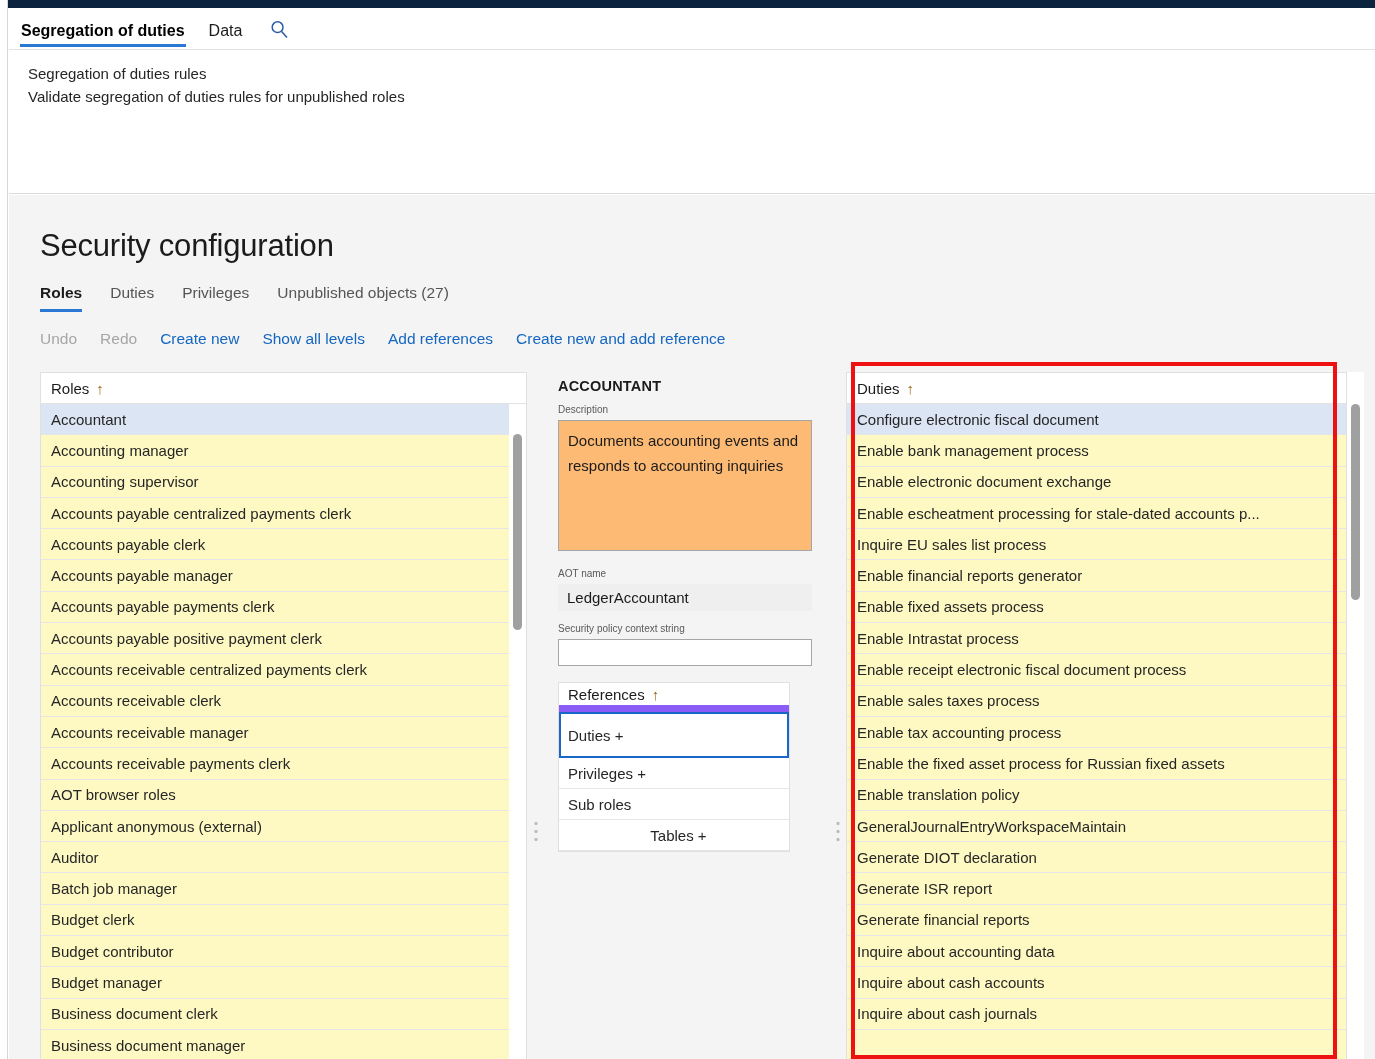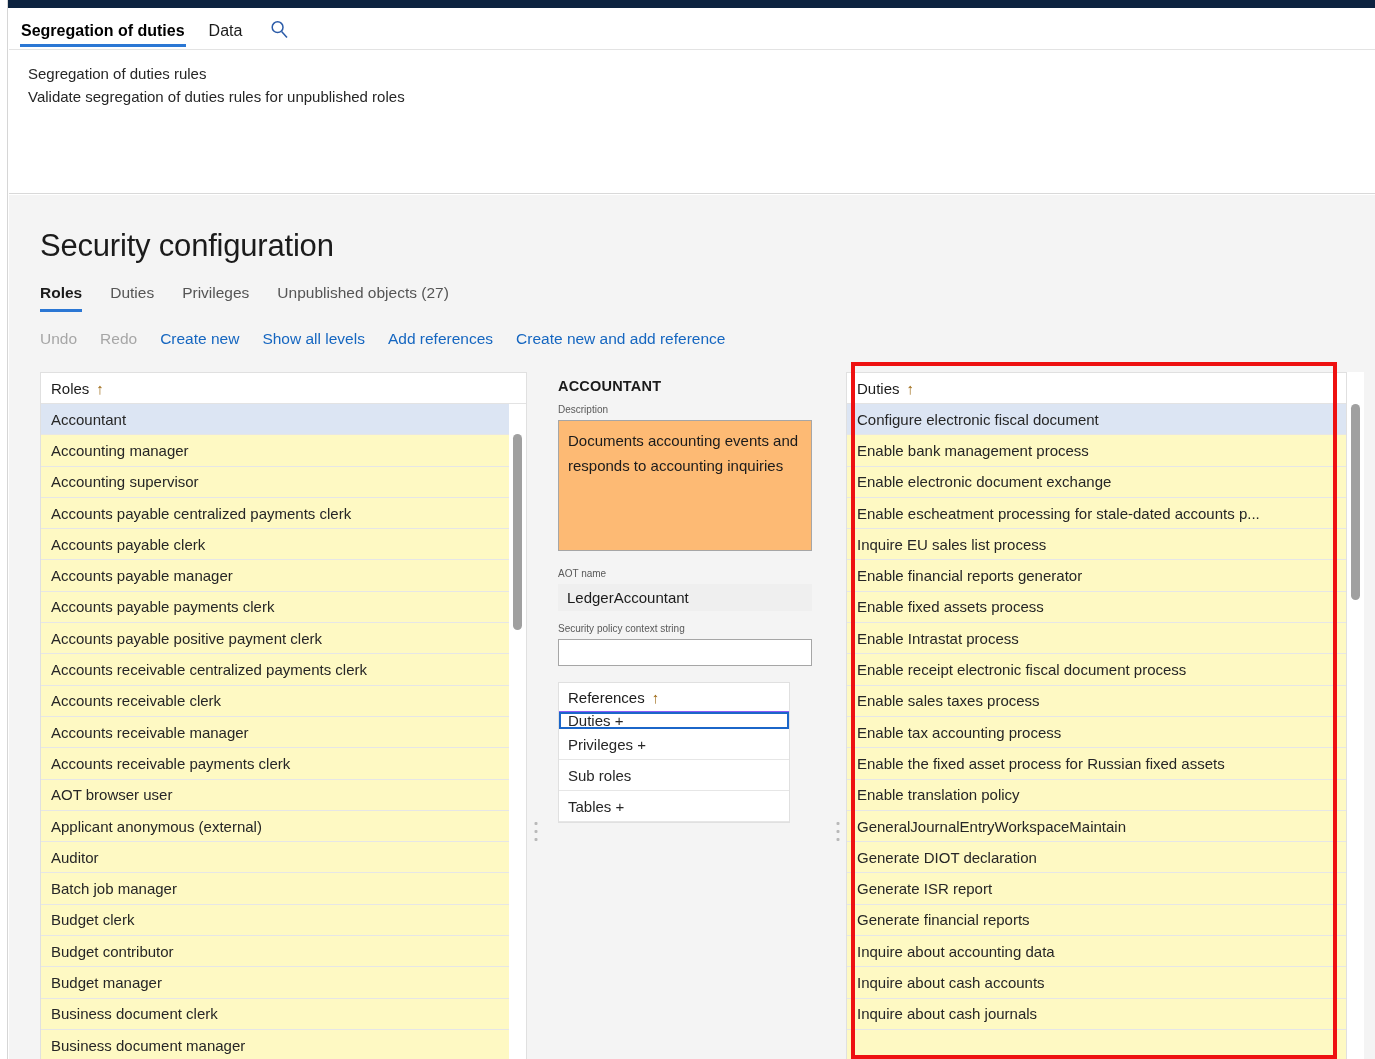--- a/index.html
+++ b/index.html
@@ -212,35 +212,35 @@
 
   .ref-grid {
     margin-left: 14px; margin-top: 16px;
     width: 232px;
     background: #ffffff;
     border: 1px solid #e0e0e0;
   }
   .ref-head {
     height: 29px; display: flex; align-items: center;
     padding-left: 9px; font-size: 15px; color: #1b1b1b;
-    border-bottom: 1px solid #8b5cf6;
+    border-bottom: 7px solid #8b5cf6;
     cursor: pointer;
   }
   .ref-row {
     height: 31px; display: flex; align-items: center;
     padding-left: 9px; font-size: 15px; color: #262626;
     border-bottom: 1px solid #e6e6e6;
     cursor: pointer;
   }
   .ref-row.focused {
     border: 2px solid #1b66c9;
-    height: 17px;
+    height: 46px;
     padding-left: 7px;
   }
-  .ref-row:last-child { border-bottom: 1px solid #e6e6e6; }
+  .ref-row:last-child { border-bottom: 1px solid #e6e6e6; justify-content: center; }
 
   
   .pane-duties {
     position: absolute; left: 0; top: 0; width: 487px; bottom: 0;
     background: #ffffff;
     border: 1px solid #e0e0e0;
     border-bottom: none;
     overflow: hidden;
   }
 
@@ -348,21 +348,21 @@
             <div class="grid-row">
               <span>Accounts receivable clerk</span>
             </div>
             <div class="grid-row">
               <span>Accounts receivable manager</span>
             </div>
             <div class="grid-row">
               <span>Accounts receivable payments clerk</span>
             </div>
             <div class="grid-row">
-              <span>AOT browser user</span>
+              <span>AOT browser roles</span>
             </div>
             <div class="grid-row">
               <span>Applicant anonymous (external)</span>
             </div>
             <div class="grid-row">
               <span>Auditor</span>
             </div>
             <div class="grid-row">
               <span>Batch job manager</span>
             </div>

